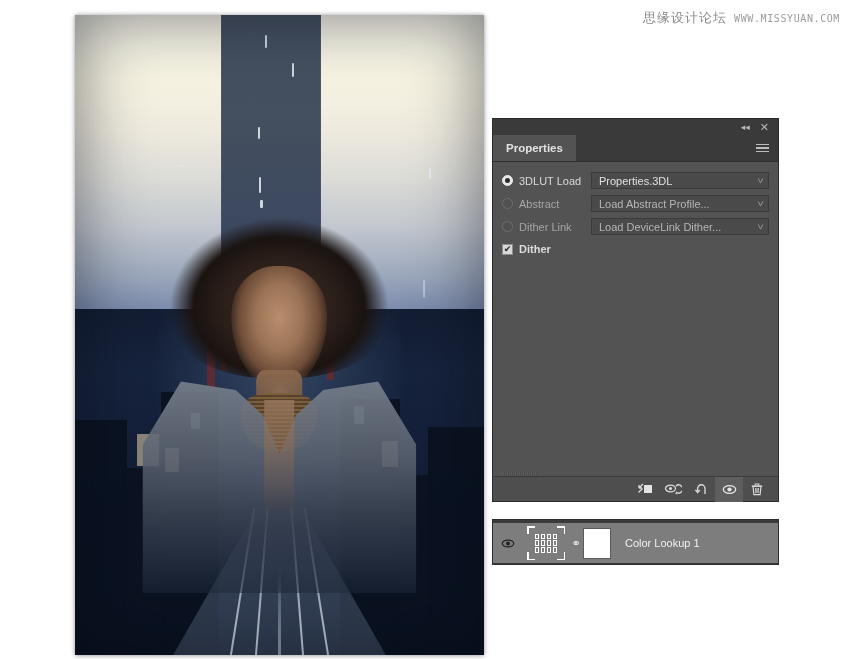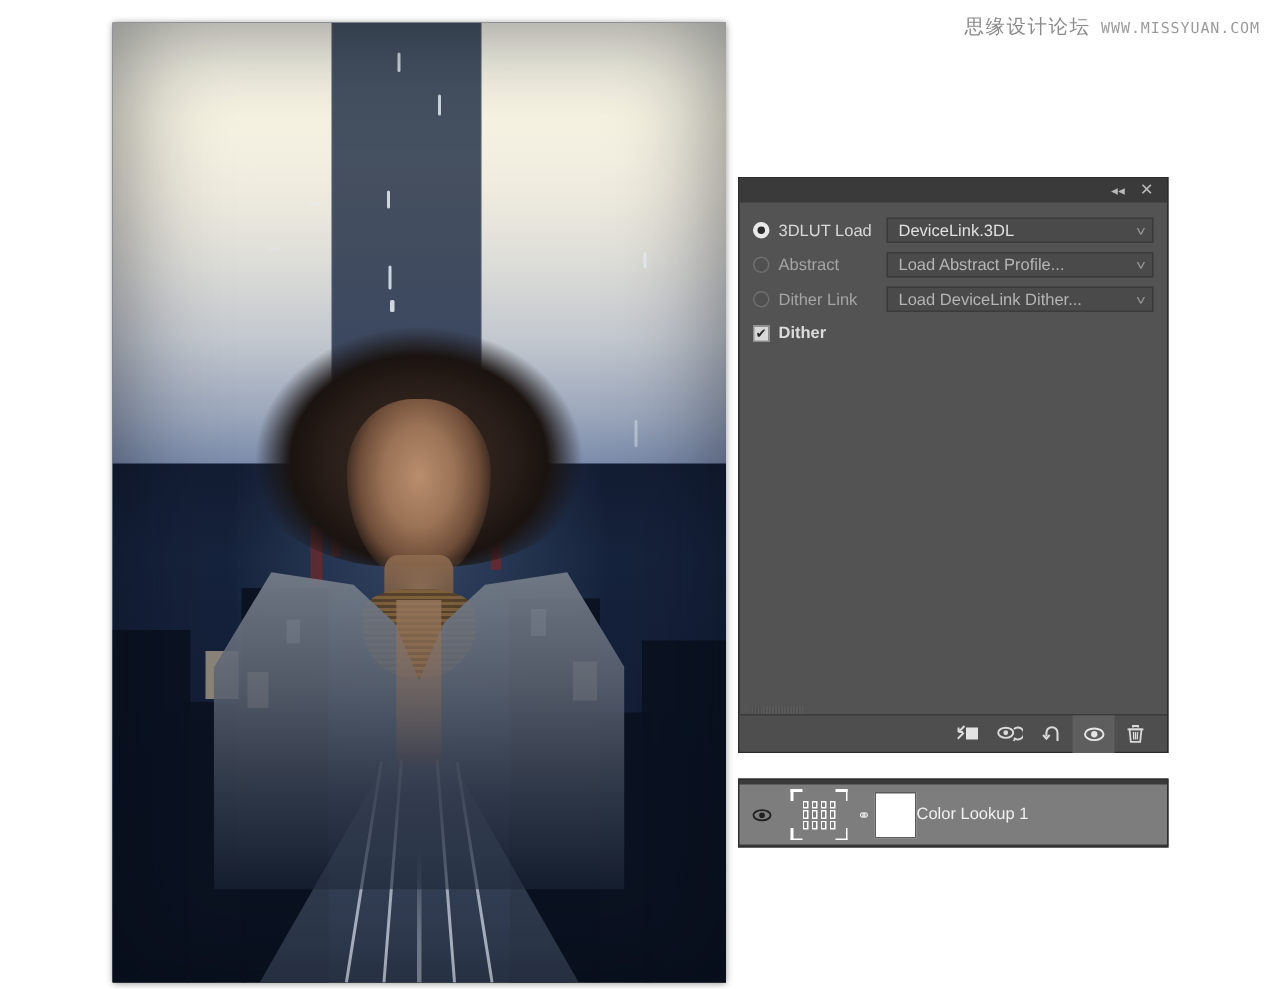--- a/index.html
+++ b/index.html
@@ -220,21 +220,21 @@
   .sel-frame i.r1{right:0;top:0;width:1.5px;height:8px;}
   .sel-frame i.r2{right:0;bottom:0;width:1.5px;height:8px;}
   .thumb-grid{
     width:22px;height:19px;background:#7d7d7d;
     display:grid;grid-template-columns:repeat(4,1fr);grid-template-rows:repeat(3,1fr);
     gap:1.5px;box-sizing:border-box;
   }
   .thumb-grid span{background:#7d7d7d;box-shadow:0 0 0 1px #ffffff inset;}
   .link-ic{width:14px;display:flex;align-items:center;justify-content:center;color:#e8e8e8;font-size:11px;}
   .mask-thumb{width:28px;height:31px;background:#ffffff;border:1px solid #5b5b5b;box-sizing:border-box;}
-  #layer-name{color:#f0f0f0;font-size:11px;}
+  #layer-name{margin-left:14px;color:#f0f0f0;font-size:11px;}
 </style>
 </head>
 <body>
 
 <div id="watermark">
   <span class="wm-cn">思缘设计论坛</span>
   <span class="wm-en">WWW.MISSYUAN.COM</span>
 </div>
 
 <div id="artwork">
@@ -298,31 +298,43 @@
   <div class="layer vignette"></div>
 </div>
 
 <div id="props">
 
   <div id="props-titlebar">
     <span class="tb-btn">◂◂</span>
     <span class="tb-btn close">✕</span>
   </div>
 
+  <div id="props-tabbar">
+    <div id="props-tab">
+      <span>Properties</span>
+    </div>
+    <div id="props-menu">
+      <span class="hamburger">
+          <i></i>
+          <i></i>
+          <i></i>
+        </span>
+    </div>
+  </div>
 
 
   <div id="props-body">
 
     <div class="row">
       <span class="radio on">
           <b></b>
         </span>
       <span class="row-label">3DLUT Load</span>
       <span class="select">
-        <span>DeviceLink.3DL</span>
+        <span>Properties.3DL</span>
         <span class="caret">˅</span>
       </span>
     </div>
 
     <div class="row">
       <span class="radio dim"></span>
       <span class="row-label dim">Abstract</span>
       <span class="select dim">
         <span>Load Abstract Profile...</span>
         <span class="caret">˅</span>

